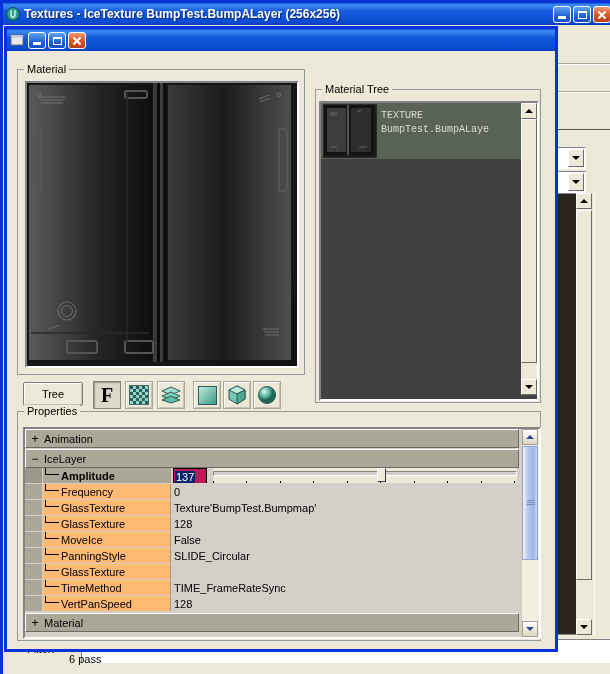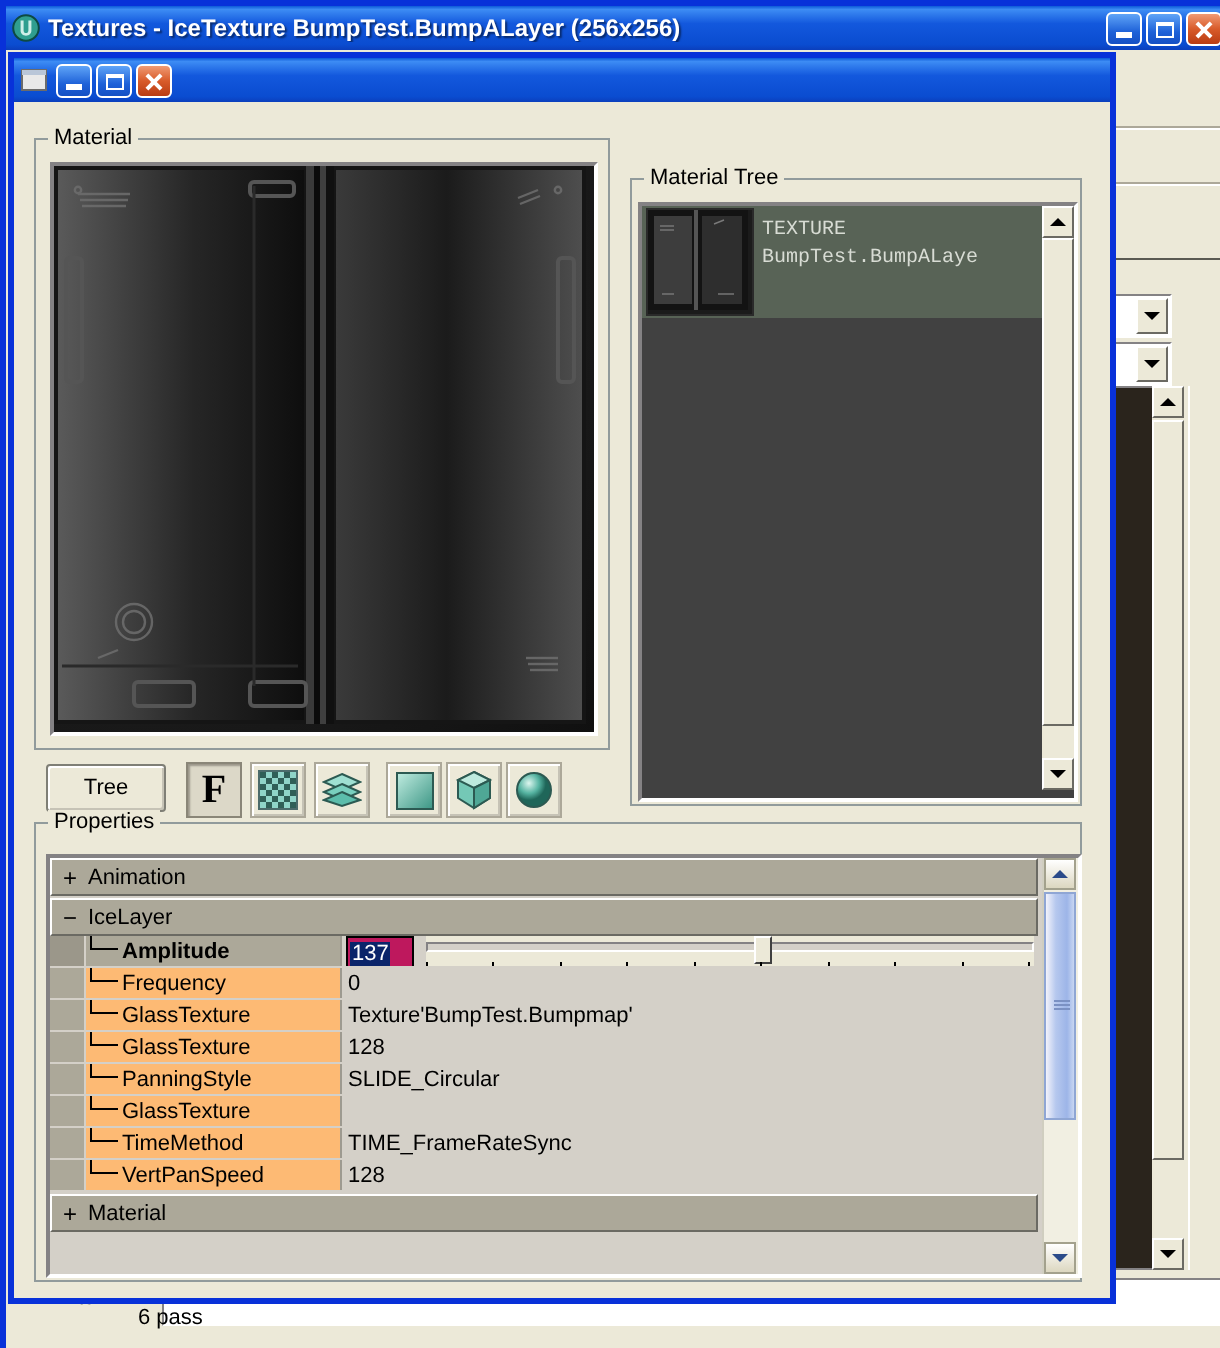--- a/index.html
+++ b/index.html
@@ -420,20 +420,28 @@
 
       <div class="prow">
         <span class="gut"></span>
         <span class="pname">
           <span class="tline"></span>
           <span>GlassTexture</span>
         </span>
         <span class="pval">128</span>
       </div>
 
+      <div class="prow">
+        <span class="gut"></span>
+        <span class="pname">
+          <span class="tline"></span>
+          <span>MoveIce</span>
+        </span>
+        <span class="pval">False</span>
+      </div>
 
       <div class="prow">
         <span class="gut"></span>
         <span class="pname">
           <span class="tline"></span>
           <span>PanningStyle</span>
         </span>
         <span class="pval">SLIDE_Circular</span>
       </div>
 

